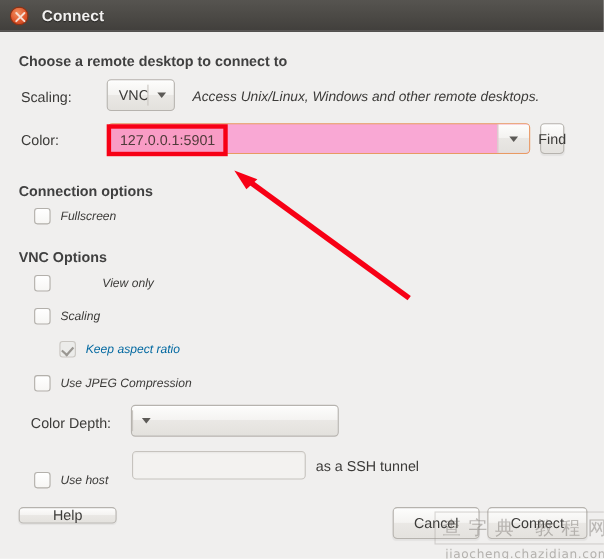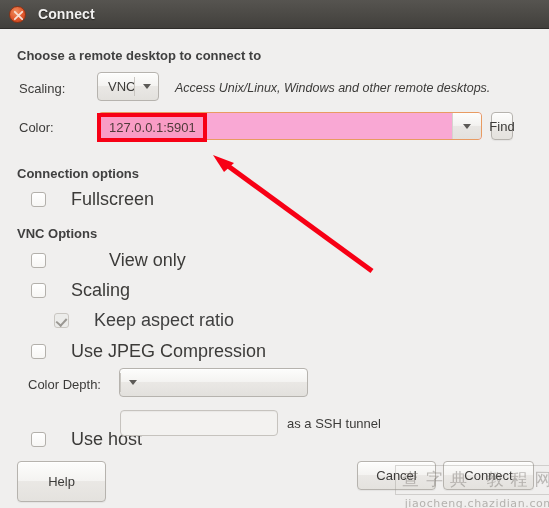--- a/index.html
+++ b/index.html
@@ -195,25 +195,26 @@
   .cbox.checked::after {
     content: "";
     position: absolute;
     left: 3px; top: 2px;
     width: 5px; height: 8px;
     border: solid #9a9792;
     border-width: 0 2px 2px 0;
     transform: rotate(42deg);
   }
   .cblabel {
-    margin-left: 25px;
-    font-size: 18px;
-    color: #3c3b39;
-  }
-  .cblabel.muted { color: #404040; }
+    margin-left: 9px;
+    font-size: 11px;
+    color: #3c3b39;
+    font-style: italic;
+  }
+  .cblabel.muted { color: #0369a1; }
 
   
   .ssh-entry {
     position: absolute;
     box-sizing: border-box;
     border: 1px solid #c6c3be;
     border-radius: 4px;
     background: #f3f2f0;
     box-shadow: 0 1px 1px rgba(0,0,0,.04) inset;
   }
@@ -333,21 +334,21 @@
         </span>
     </div>
 
     <div class="cbrow" style="left:31px; top:400px;text-align:right;">
       <span class="cbox"></span>
       <span class="cblabel">Use host</span>
     </div>
     <div class="ssh-entry" style="left:120px; top:381px; width:158px; height:26px;"></div>
     <div class="field-label" style="left:287px; top:387px;text-align:right;">as a SSH tunnel</div>
 
-    <button class="btn" style="left:17px; top:432px; width:89px; height:41px;text-align:right;">Help</button>
+    <button class="btn" style="left:17px; top:432px; width:89px; height:15px;text-align:right;">Help</button>
     <button class="btn" style="left:357px; top:432px; width:79px; height:29px;">Cancel</button>
     <button class="btn" style="left:443px; top:432px; width:91px; height:29px;">Connect</button>
 
   </div>
 
   <div class="anno-rect" style="left:97px; top:113px; width:110px; height:29px;"></div>
 
   <svg class="anno-arrow" viewBox="0 0 549 508">
     <line x1="372" y1="271" x2="224" y2="163" stroke="#f70015" stroke-width="5" stroke-linecap="butt"></line>
     <path d="M213,155 L234,163 L224,172 Z" fill="#f70015"></path>

